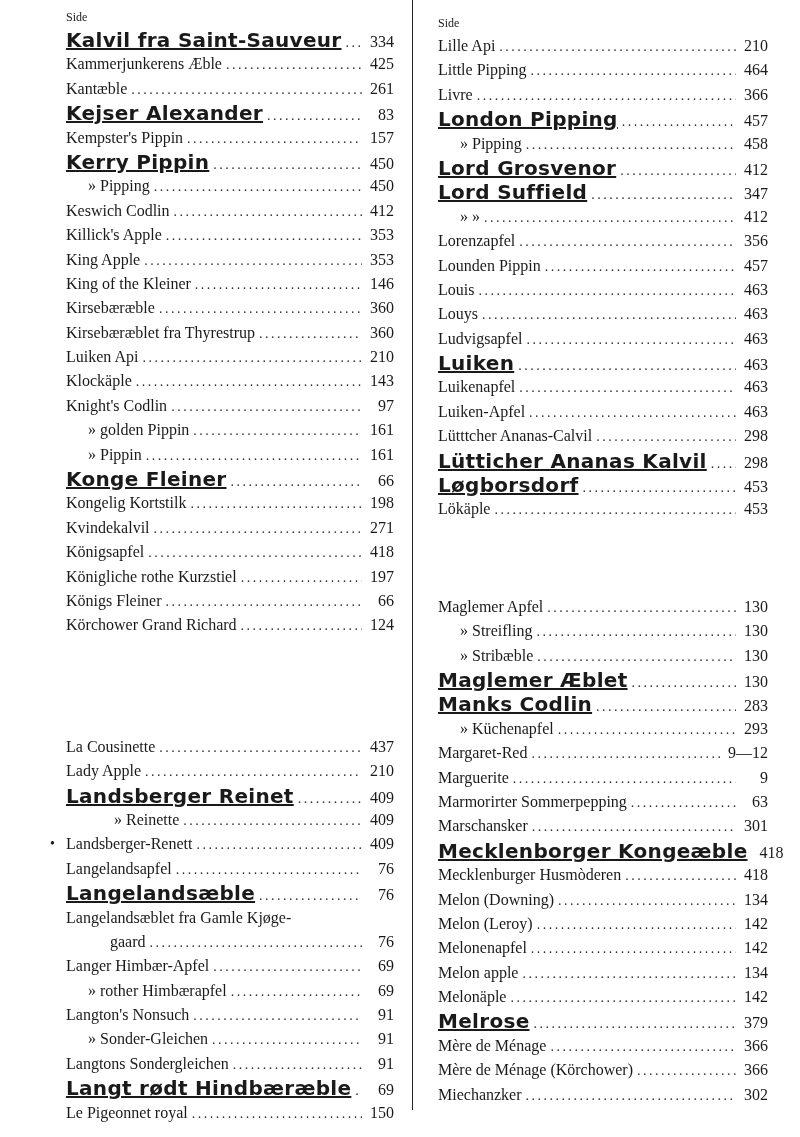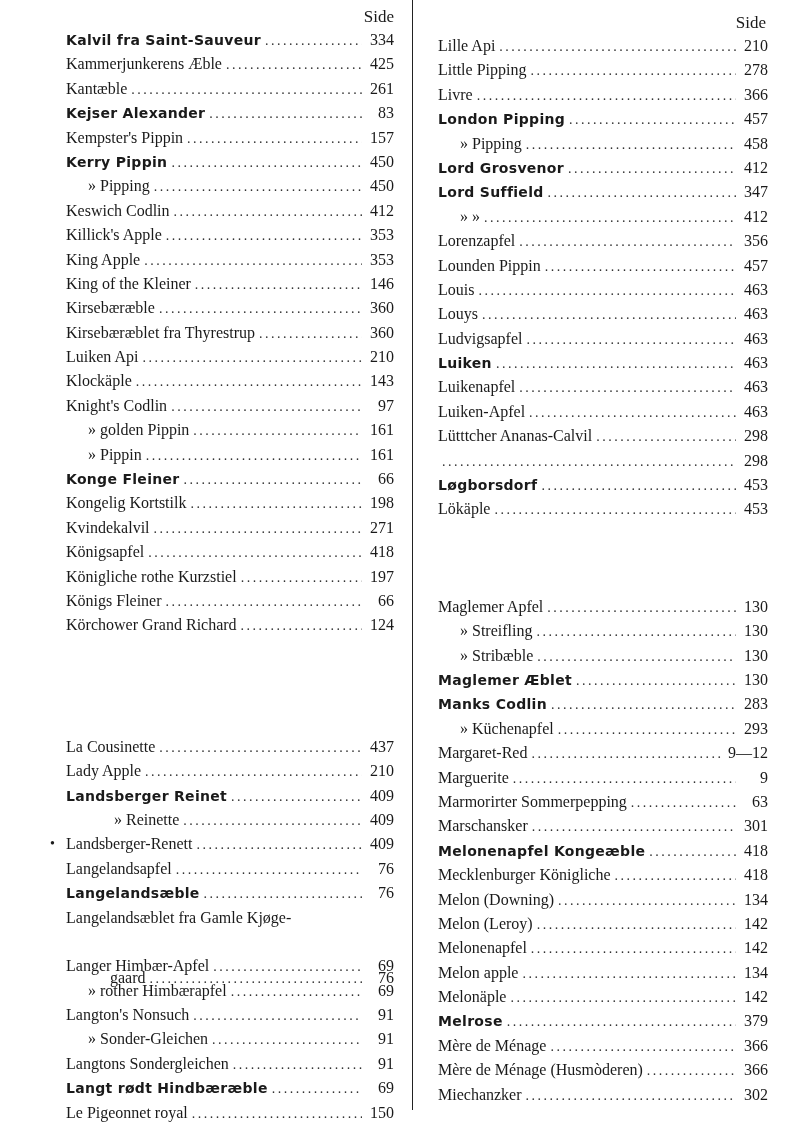--- a/index.html
+++ b/index.html
@@ -9,41 +9,41 @@
     color: #1a1a1a;
   }
   .divider {
     position: absolute; left: 412px; top: 0; width: 1px; height: 1110px;
     background: #222;
   }
   .col { position: absolute; }
   .col-left { left: 66px; width: 328px; top: 6px; }
   .col-right { left: 438px; width: 330px; top: 12px; }
   .side-hdr {
-    text-align: right; font-size: 17px; height: 22px; line-height: 22px;
+    font-size: 12px; height: 22px; line-height: 22px;
   }
   .col-right .side-hdr { padding-right: 2px; }
   .row {
     display: flex; align-items: baseline; height: 24.4px; line-height: 24.4px;
     font-size: 16px; white-space: nowrap; position: relative;
   }
   .row .name { flex: 0 0 auto; }
   .row .lead {
     flex: 1 1 auto; overflow: hidden; margin: 0 4px;
     letter-spacing: 2.5px; color: #333; font-size: 14px;
   }
   .row .lead::before { content: "........................................................................................"; }
   .row .page { flex: 0 0 auto; text-align: right; min-width: 28px; }
   .row.bold .name {
     font-family: "DejaVu Sans", "Liberation Sans", sans-serif;
-    font-weight: bold; font-size: 14px; letter-spacing: 0.3px;
+    font-weight: bold; font-size: 20px; letter-spacing: 0.3px; text-decoration: underline;
   }
   .row.ind1 .name { padding-left: 22px; text-align: right; }
   .row.ind2 .name { padding-left: 48px; }
-  .row.cont .name { padding-left: 44px; margin-top: 36px; }
+  .row.cont .name { padding-left: 44px; }
   .row.nolead .lead::before { content: ""; }
   .bullet {
     position: absolute; left: -16px; top: 0; font-size: 14px;
   }
   .gap3 { height: 73px; }
   .gap4 { height: 97px; }
 </style>
 </head>
 <body>
 
@@ -268,21 +268,21 @@
   <div class="side-hdr">Side</div>
   <div>
       <div class="row">
         <span class="name">Lille Api</span>
         <span class="lead"></span>
         <span class="page">210</span>
       </div>
       <div class="row">
         <span class="name">Little Pipping</span>
         <span class="lead"></span>
-        <span class="page">278</span>
+        <span class="page">464</span>
       </div>
       <div class="row">
         <span class="name">Livre</span>
         <span class="lead"></span>
         <span class="page">366</span>
       </div>
       <div class="row bold">
         <span class="name">London Pipping</span>
         <span class="lead"></span>
         <span class="page">457</span>
@@ -346,20 +346,21 @@
         <span class="name">Luiken-Apfel</span>
         <span class="lead"></span>
         <span class="page">463</span>
       </div>
       <div class="row">
         <span class="name">Lütttcher Ananas-Calvil</span>
         <span class="lead"></span>
         <span class="page">298</span>
       </div>
       <div class="row bold">
+        <span class="name">Lütticher Ananas Kalvil</span>
         <span class="lead"></span>
         <span class="page">298</span>
       </div>
       <div class="row bold">
         <span class="name">Løgborsdorf</span>
         <span class="lead"></span>
         <span class="page">453</span>
       </div>
       <div class="row">
         <span class="name">Lökäple</span>
@@ -413,26 +414,26 @@
         <span class="name">Marmorirter Sommerpepping</span>
         <span class="lead"></span>
         <span class="page">63</span>
       </div>
       <div class="row">
         <span class="name">Marschansker</span>
         <span class="lead"></span>
         <span class="page">301</span>
       </div>
       <div class="row bold">
-        <span class="name">Melonenapfel Kongeæble</span>
+        <span class="name">Mecklenborger Kongeæble</span>
         <span class="lead"></span>
         <span class="page">418</span>
       </div>
       <div class="row">
-        <span class="name">Mecklenburger Königliche</span>
+        <span class="name">Mecklenburger Husmòderen</span>
         <span class="lead"></span>
         <span class="page">418</span>
       </div>
       <div class="row">
         <span class="name">Melon (Downing)</span>
         <span class="lead"></span>
         <span class="page">134</span>
       </div>
       <div class="row">
         <span class="name">Melon (Leroy)</span>
@@ -458,21 +459,21 @@
         <span class="name">Melrose</span>
         <span class="lead"></span>
         <span class="page">379</span>
       </div>
       <div class="row">
         <span class="name">Mère de Ménage</span>
         <span class="lead"></span>
         <span class="page">366</span>
       </div>
       <div class="row">
-        <span class="name">Mère de Ménage (Husmòderen)</span>
+        <span class="name">Mère de Ménage (Körchower)</span>
         <span class="lead"></span>
         <span class="page">366</span>
       </div>
       <div class="row">
         <span class="name">Miechanzker</span>
         <span class="lead"></span>
         <span class="page">302</span>
       </div>
     </div>
 </div>

